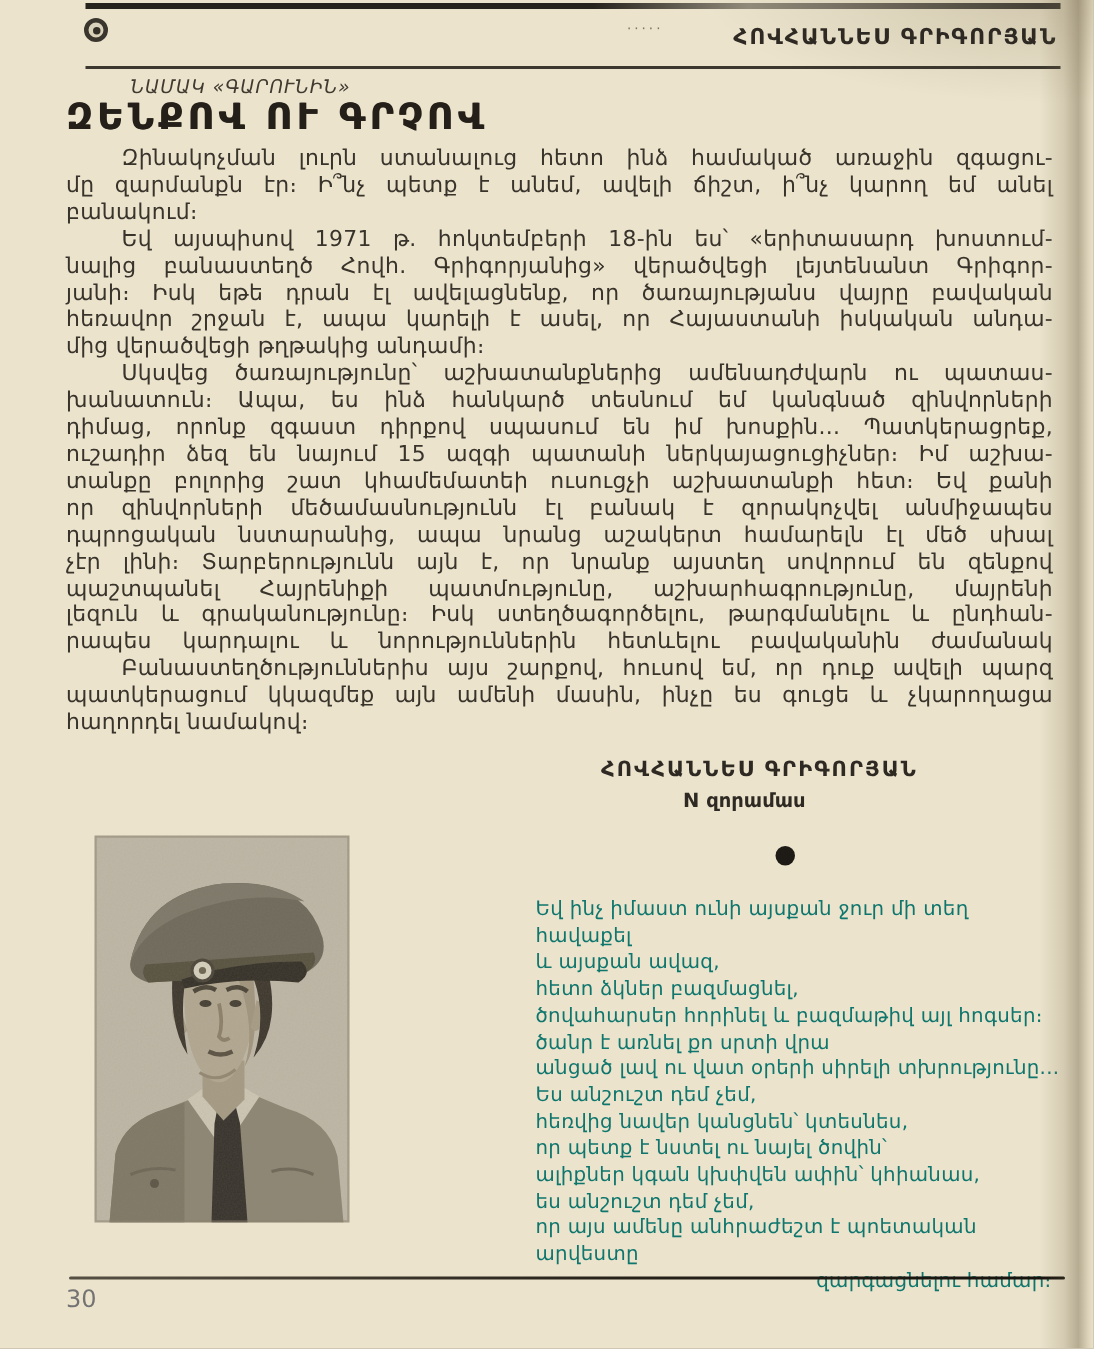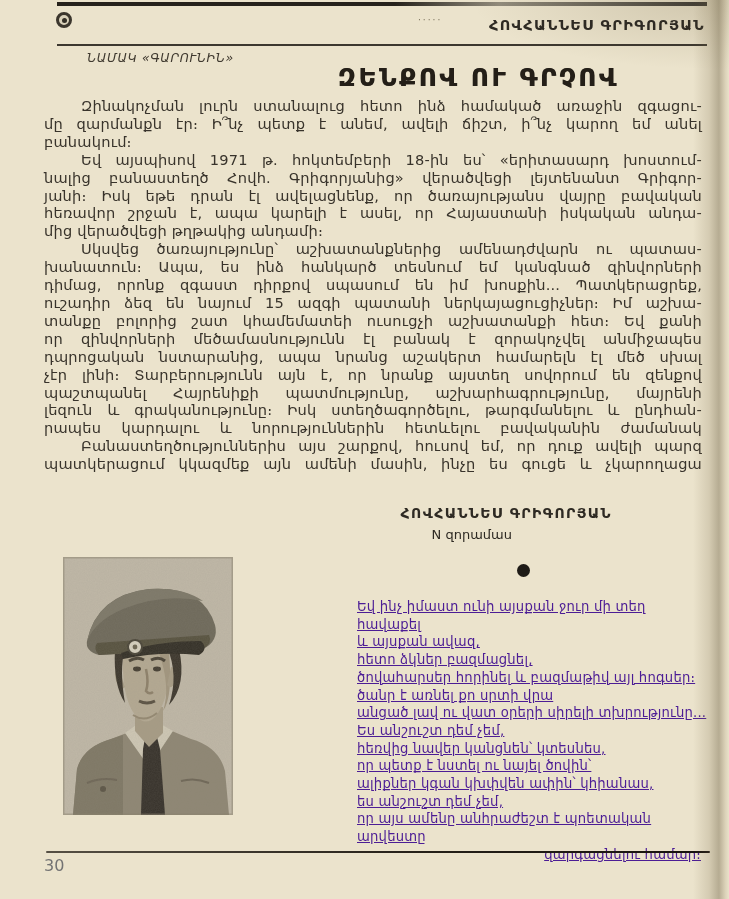--- a/index.html
+++ b/index.html
@@ -20,32 +20,32 @@
     background:radial-gradient(ellipse at 95% 0,rgba(110,96,62,.22),rgba(110,96,62,0) 70%);
     pointer-events:none;
   }
   .topline{position:absolute;left:57px;top:2px;width:650px;height:4px;
     background:linear-gradient(to right,#26221c 0 52%,rgba(38,34,28,.45) 68%,rgba(38,34,28,.85) 100%);}
   .stamp{position:absolute;left:56px;top:12px;width:10px;height:10px;border:3px solid #3b362d;border-radius:50%;background:#d9d1ba;}
   .stamp::after{content:"";position:absolute;left:2.5px;top:2.5px;width:5px;height:5px;border-radius:50%;background:#332f27;}
   .author{position:absolute;top:17px;right:24px;font-weight:bold;font-size:14.5px;letter-spacing:1.3px;color:#2e2a23;}
   .rule1{position:absolute;left:57px;top:44px;width:650px;height:2px;background:#3d382f;}
   .kicker{position:absolute;left:87px;top:50px;font-style:italic;font-size:12.5px;letter-spacing:.6px;color:#403a30;}
-  .title{position:absolute;left:44px;top:64px;width:575px;text-align:right;
+  .title{position:absolute;left:44px;top:64px;width:575px;text-align:left;
     font-size:24px;font-weight:bold;letter-spacing:3px;color:#241f18;
     text-shadow:.6px 0 0 currentColor;}
   .body{position:absolute;left:44px;top:97px;width:658px;font-size:14.6px;line-height:17.9px;letter-spacing:.2px;}
   .bl{min-height:17.9px;white-space:nowrap;}
   .j{white-space:normal;text-align:justify;text-align-last:justify;}
   .ind{padding-left:37px;}
   .sig-name{position:absolute;top:505px;right:117px;font-weight:bold;font-size:14px;letter-spacing:1.4px;color:#2e2a23;}
-  .sig-unit{position:absolute;top:527px;right:217px;font-weight:normal;font-size:13px;color:#2e2a23;}
+  .sig-unit{position:absolute;top:527px;right:192px;font-weight:bold;font-size:13px;color:#2e2a23;}
   .dot{position:absolute;left:517px;top:564px;width:13px;height:13px;border-radius:50%;background:#1e1b16;}
   .photo{position:absolute;left:63px;top:557px;width:170px;height:258px;}
-  .poem{position:absolute;left:357px;top:598px;width:352px;font-size:13.2px;line-height:17.7px;color:#4c1d95;letter-spacing:.2px;text-decoration:underline;}
+  .poem{position:absolute;left:357px;top:598px;width:352px;font-size:13.2px;line-height:17.7px;color:#0f766e;letter-spacing:.2px;}
   .poem .pr{text-align:right;padding-right:8px;}
   .bottomline{position:absolute;left:46px;top:851px;width:664px;height:2px;border-radius:1px;
     background:linear-gradient(to right,rgba(60,54,44,.85),#262119 55%,#16120d 100%);}
   .pagenum{position:absolute;left:44px;top:856px;font-size:16px;font-weight:normal;color:#737373;}
   .speck{position:absolute;left:418px;top:18px;width:26px;height:5px;color:#7d745e;font-size:9px;line-height:5px;letter-spacing:2px;}
 </style>
 </head>
 <body>
 
 <div class="page">
@@ -77,20 +77,21 @@
     <div class="bl j">տանքը բոլորից շատ կհամեմատեի ուսուցչի աշխատանքի հետ։ Եվ քանի</div>
     <div class="bl j">որ զինվորների մեծամասնությունն էլ բանակ է զորակոչվել անմիջապես</div>
     <div class="bl j">դպրոցական նստարանից, ապա նրանց աշակերտ համարելն էլ մեծ սխալ</div>
     <div class="bl j">չէր լինի։ Տարբերությունն այն է, որ նրանք այստեղ սովորում են զենքով</div>
     <div class="bl j">պաշտպանել Հայրենիքի պատմությունը, աշխարհագրությունը, մայրենի</div>
     <div class="bl j">լեզուն և գրականությունը։ Իսկ ստեղծագործելու, թարգմանելու և ընդհան-</div>
     <div class="bl j">րապես կարդալու և նորություններին հետևելու բավականին ժամանակ</div>
 
     <div class="bl j ind">Բանաստեղծություններիս այս շարքով, հուսով եմ, որ դուք ավելի պարզ</div>
     <div class="bl j">պատկերացում կկազմեք այն ամենի մասին, ինչը ես գուցե և չկարողացա</div>
+    <div class="bl">հաղորդել նամակով։</div>
   </div>
 
   <div class="sig-name">ՀՈՎՀԱՆՆԵՍ ԳՐԻԳՈՐՅԱՆ</div>
   <div class="sig-unit">N զորամաս</div>
 
   <div class="dot"></div>
 
   <div class="photo">
     <svg width="170" height="258" viewBox="0 0 170 258" xmlns="http://www.w3.org/2000/svg">
       <defs>

